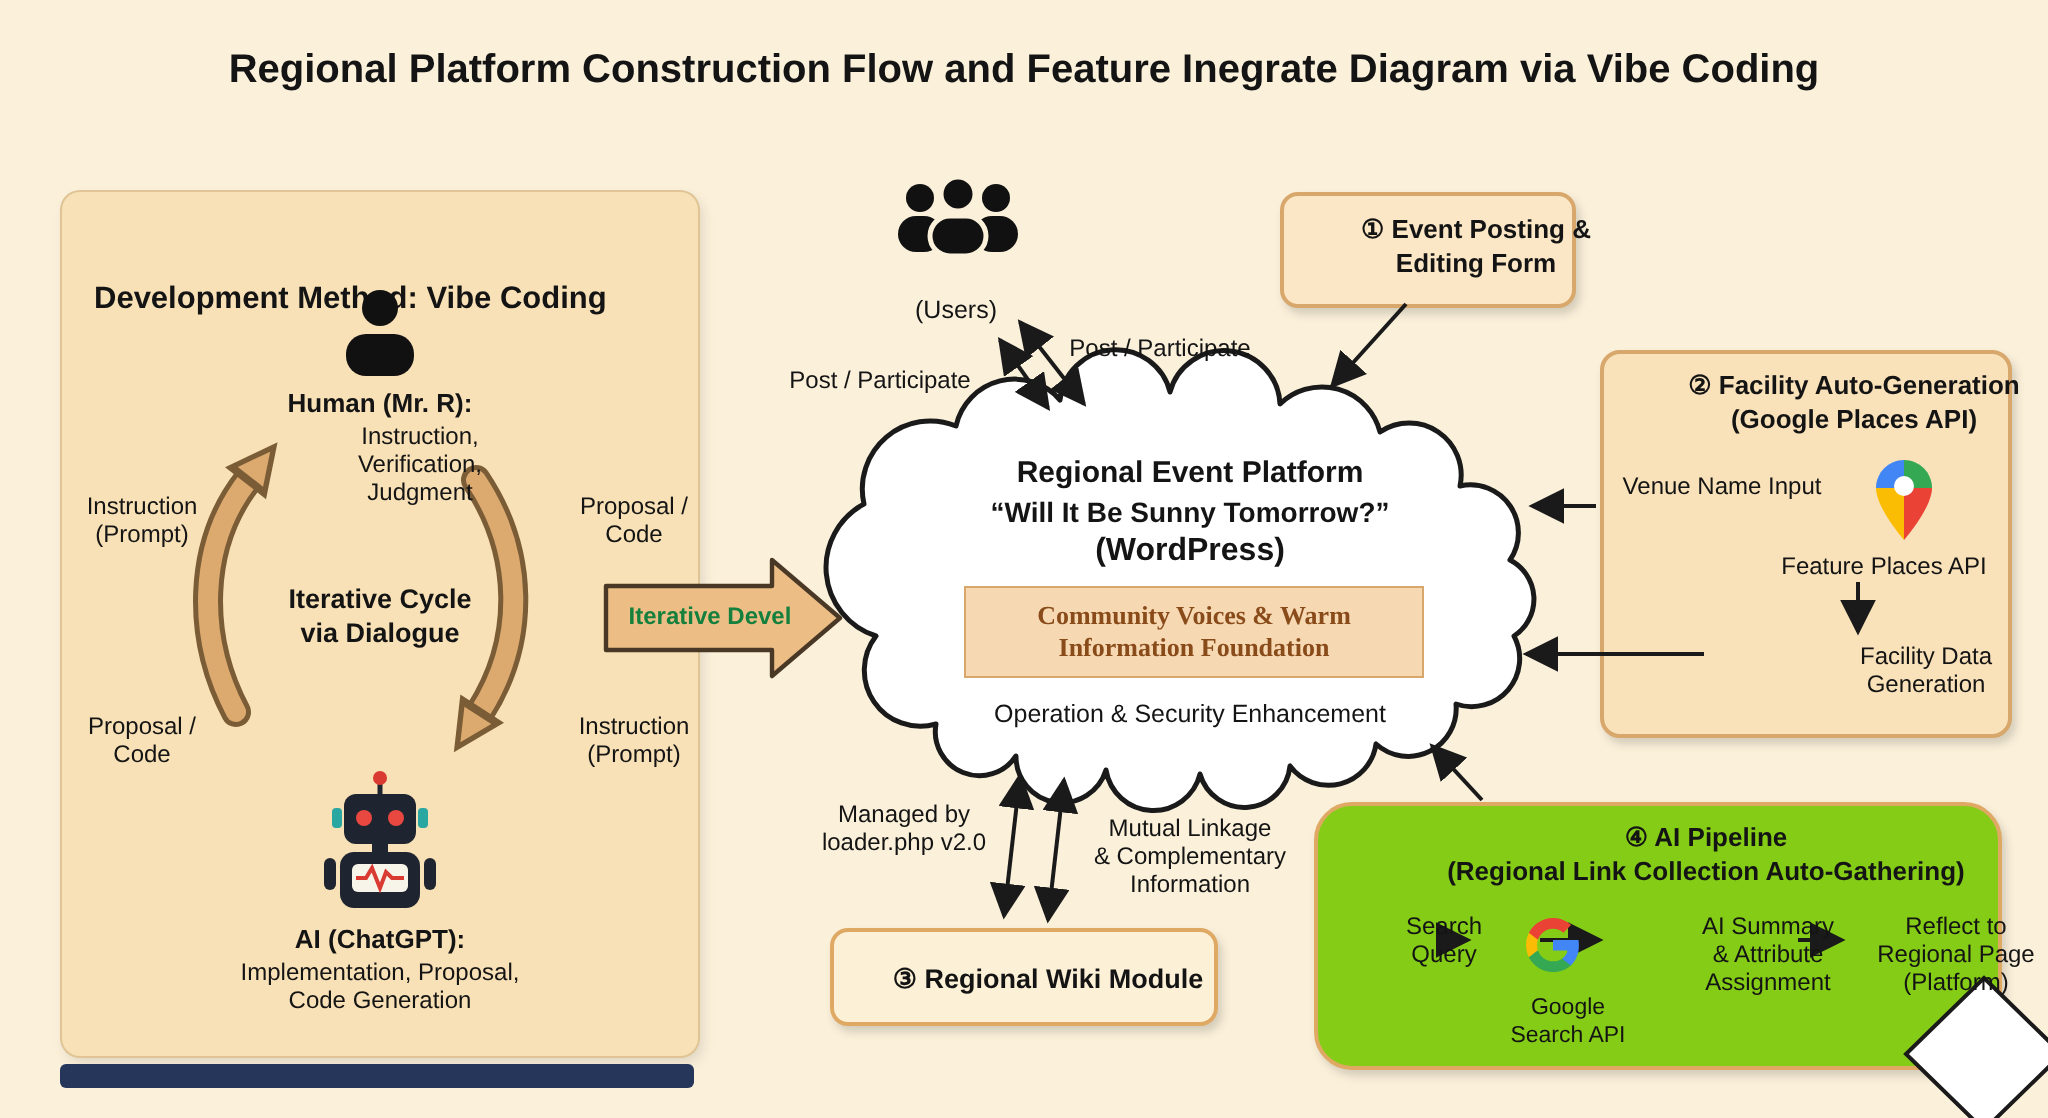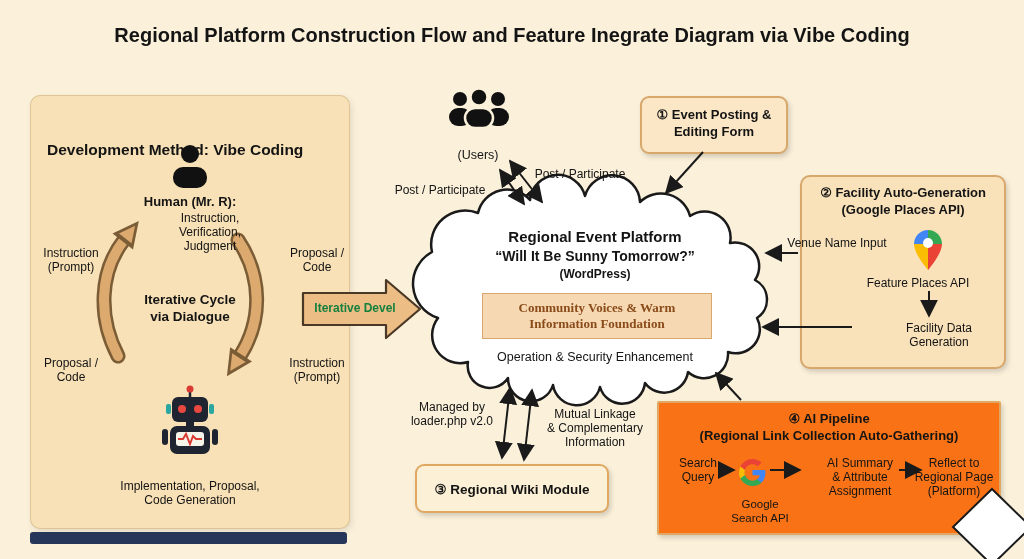--- a/index.html
+++ b/index.html
@@ -13,21 +13,21 @@
   .ctr { text-align:center; }
   .b { font-weight:700; }
   .z2 { z-index:2; }
   .panel {
     position:absolute; left:30px; top:95px; width:318px; height:432px;
     background:#F8E1B6; border:1px solid rgba(150,110,50,0.25); border-radius:10px;
     box-shadow:2px 3px 6px rgba(0,0,0,0.10);
   }
   .box { position:absolute; border:2px solid #D8A76B; border-radius:9px;
          box-shadow:2px 3px 5px rgba(0,0,0,0.16); }
-  .box > div, .box > span { position:absolute; z-index:2; }
+  .box > div, .box > span { position:absolute; z-index:2;padding-left:24px; }
   .panel > div, .panel > span { position:absolute; z-index:2; }
   #connectors { position:absolute; left:0; top:0; z-index:1; pointer-events:none; }
   .lbl12 { font-size:12px; line-height:1.18; }
 </style>
 </head>
 <body>
 
 <div class="stage">
 
   <div class="abs ctr b z2" style="left:0; top:24px; width:1024px; font-size:20px;">Regional Platform Construction Flow and Feature Inegrate Diagram via Vibe Coding</div>
@@ -69,20 +69,21 @@
         <circle cx="24" cy="25" r="4" fill="#E8483F"></circle>
         <circle cx="40" cy="25" r="4" fill="#E8483F"></circle>
         <rect x="28" y="38" width="8" height="4" fill="#1E2430"></rect>
         <rect x="4" y="45" width="6" height="16" rx="3" fill="#1E2430"></rect>
         <rect x="54" y="45" width="6" height="16" rx="3" fill="#1E2430"></rect>
         <rect x="12" y="42" width="40" height="28" rx="7" fill="#1E2430"></rect>
         <rect x="18" y="48" width="28" height="14" rx="3" fill="#F7F4EA"></rect>
         <polyline points="20,55 25,55 28,50 32,60 35,52 38,55 44,55" stroke="#D93A32" stroke-width="2" fill="none"></polyline>
       </svg>
     </span>
+    <div class="ctr b" style="left:0; top:366px; width:318px; font-size:13px;">AI (ChatGPT):</div>
     <div class="ctr ml lbl12" style="left:0; top:383px; width:318px;">Implementation, Proposal,
 Code Generation</div>
   </div>
 
   <div class="abs" style="left:30px; top:532px; width:317px; height:12px; background:#26365A; border-radius:3px;"></div>
 
   <span class="abs z2" style="left:446px; top:88px;">
     <svg width="66" height="42" viewBox="0 0 66 42">
       <circle cx="14" cy="11" r="7" fill="#111"></circle>
       <rect x="3" y="20" width="22" height="18" rx="9" fill="#111"></rect>
@@ -96,21 +97,21 @@
   <div class="abs ctr lbl12 z2" style="left:384px; top:183px; width:112px;">Post / Participate</div>
   <div class="abs ctr lbl12 z2" style="left:524px; top:167px; width:112px;">Post / Participate</div>
 
   <div class="box" style="left:640px; top:96px; width:144px; height:54px; background:#FBE7C6;">
     <div class="ctr ml b" style="left:0; top:9px; width:144px; font-size:13px; line-height:1.3;">① Event Posting &amp;
 Editing Form</div>
   </div>
 
   <div class="abs ctr b z2" style="left:470px; top:228px; width:250px; font-size:15px;">Regional Event Platform</div>
   <div class="abs ctr b z2" style="left:455px; top:248px; width:280px; font-size:14px;">“Will It Be Sunny Tomorrow?”</div>
-  <div class="abs ctr b z2" style="left:470px; top:267px; width:250px; font-size:12px;">(WordPress)</div>
+  <div class="abs ctr b z2" style="left:470px; top:267px; width:250px; font-size:16px;">(WordPress)</div>
   <div class="abs z2" style="left:482px; top:293px; width:228px; height:44px; background:#F6D9B2;
        border:1.5px solid #D8A76B; border-radius:0; display:flex; align-items:center; justify-content:center;font-family:Liberation Serif, serif;">
     <div class="ctr ml b" style="font-size:13px; color:#8A4B1A; line-height:1.25;">Community Voices &amp; Warm
 Information Foundation</div>
   </div>
   <div class="abs ctr z2" style="left:470px; top:350px; width:250px; font-size:12.5px;">Operation &amp; Security Enhancement</div>
 
   <div class="box" style="left:800px; top:175px; width:202px; height:190px; background:#F9E2BA; border-radius:10px;">
     <div class="ctr ml b" style="left:0; top:8px; width:202px; font-size:13px; line-height:1.3;">② Facility Auto-Generation
 (Google Places API)</div>
@@ -140,21 +141,21 @@
 loader.php v2.0</div>
   <div class="abs ctr ml lbl12 z2" style="left:536px; top:407px; width:118px;">Mutual Linkage
 &amp; Complementary
 Information</div>
 
   <div class="box" style="left:415px; top:464px; width:190px; height:45px; background:#FCF0D6; border-color:#DFA963;
        display:flex; align-items:center; justify-content:center;">
     <div class="ctr b" style="position:relative; z-index:2; font-size:13.5px;">③ Regional Wiki Module</div>
   </div>
 
-  <div class="box" style="left:657px; top:401px; width:340px; height:130px; background:#f97316; border-color:#DFA963; border-radius:2px;">
+  <div class="box" style="left:657px; top:401px; width:340px; height:130px; background:#84cc16; border-color:#DFA963; border-radius:19px;">
     <div class="ctr ml b" style="left:0; top:8px; width:340px; font-size:13px; line-height:1.3;">④ AI Pipeline
 (Regional Link Collection Auto-Gathering)</div>
     <div class="ctr ml lbl12" style="left:8px; top:53px; width:62px;">Search
 Query</div>
     <span style="left:80px; top:56px;">
       <svg width="27" height="27" viewBox="0 0 18 18">
         <path fill="#4285F4" d="M17.64 9.2045c0-.6381-.0573-1.2518-.1636-1.8409H9v3.4814h4.8436c-.2086 1.125-.8427 2.0782-1.7959 2.7164v2.2581h2.9087c1.7018-1.5668 2.6836-3.874 2.6836-6.615z"></path>
         <path fill="#34A853" d="M9 18c2.43 0 4.4673-.806 5.9564-2.1805l-2.9087-2.2581c-.8059.54-1.8368.859-3.0477.859-2.344 0-4.3282-1.5831-5.036-3.7104H.9574v2.3318C2.4382 15.9832 5.4818 18 9 18z"></path>
         <path fill="#FBBC05" d="M3.964 10.71c-.18-.54-.2822-1.1168-.2822-1.71s.1023-1.17.2823-1.71V4.9582H.9573A8.9965 8.9965 0 0 0 0 9c0 1.4523.3477 2.8268.9573 4.0418L3.964 10.71z"></path>
         <path fill="#EA4335" d="M9 3.5795c1.3214 0 2.5077.4541 3.4405 1.346l2.5813-2.5814C13.4632.8918 11.4259 0 9 0 5.4818 0 2.4382 2.0168.9573 4.9582L3.964 7.29C4.6718 5.1627 6.6559 3.5795 9 3.5795z"></path>

